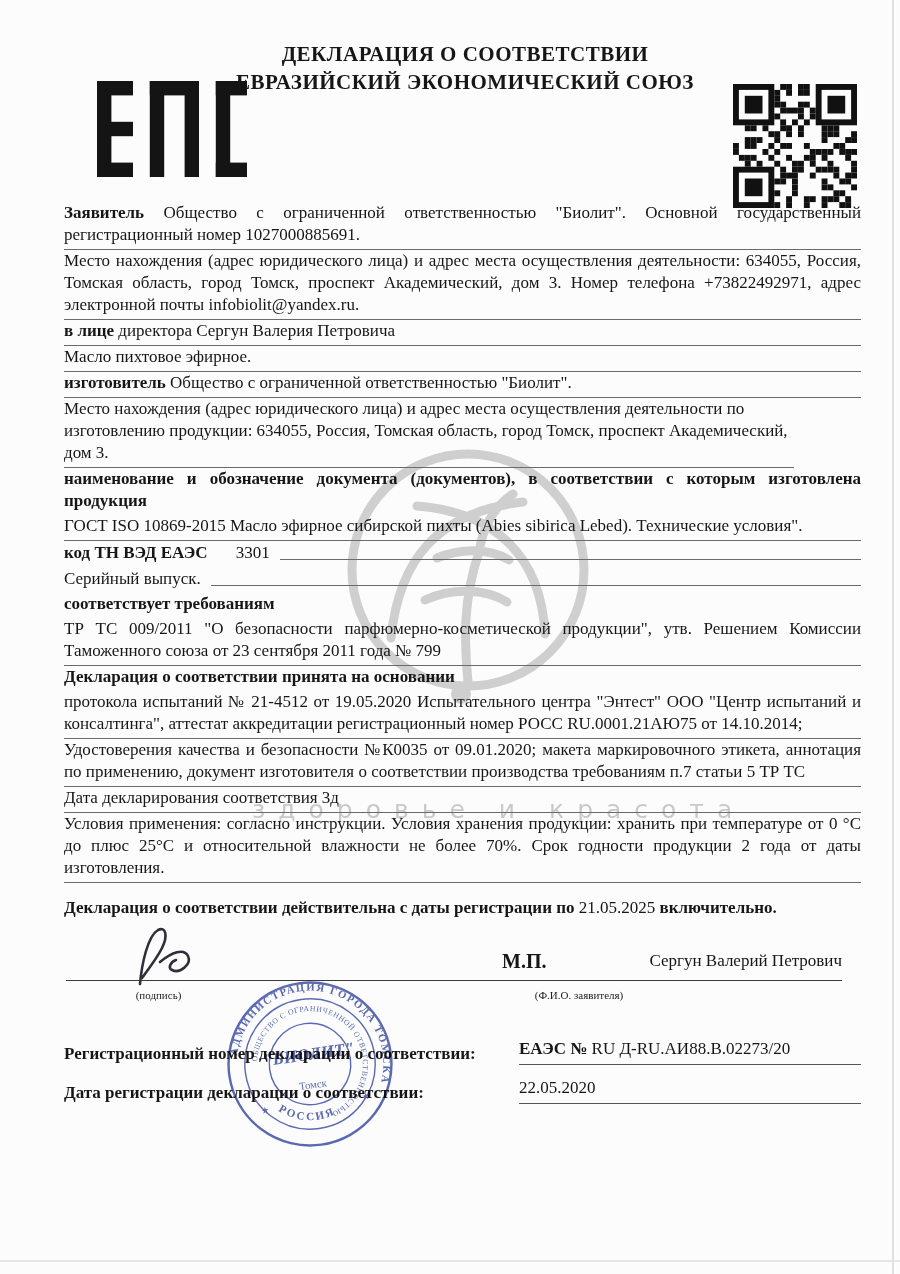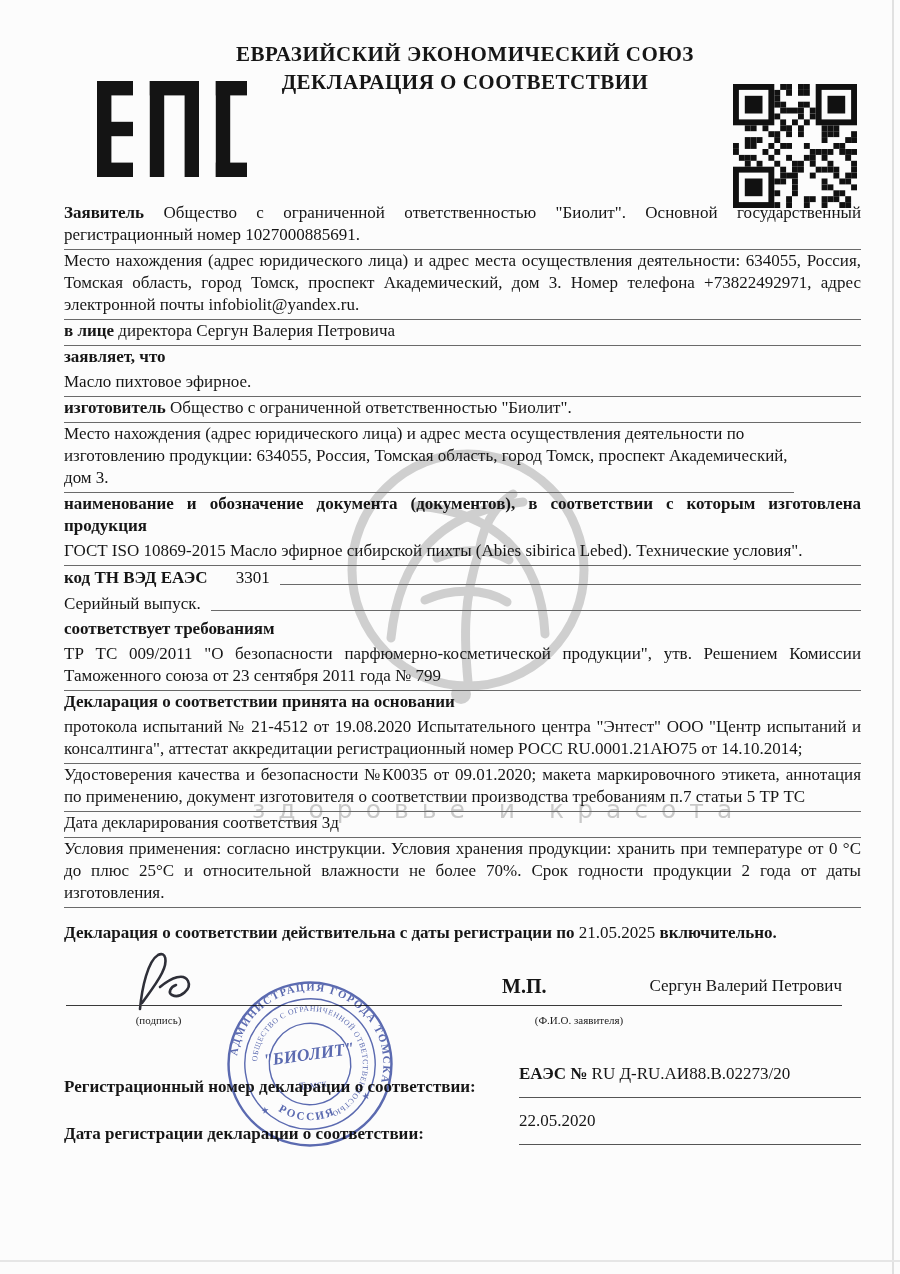--- a/index.html
+++ b/index.html
@@ -31,21 +31,21 @@
   
   .sigblock{position:relative; height:74px; margin-top:18px;}
   .autograph{position:absolute; left:58px; top:-18px;}
   .sline{position:absolute; border-bottom:1.5px solid #3a3a3a; height:0;}
   .scap{position:absolute; font-size:11px; text-align:center; color:#222;}
   .mp{position:absolute; left:438px; top:10px; font-weight:bold; font-size:20px;}
   .fio{position:absolute; left:348px; top:10px; width:430px; text-align:right; font-size:17px;}
   
   .regrow{display:flex; align-items:flex-end; margin-top:24px;}
   .regrow .lab{width:455px; font-weight:bold;}
-  .regrow .rv{flex:1; border-bottom:1px solid #555; padding-bottom:12px;}
+  .regrow .rv{flex:1; border-bottom:1px solid #555; padding-bottom:4px;}
   
   .wm-logo{position:absolute; left:333px; top:442px; z-index:1; opacity:.8;}
   .wm-brand{
     position:absolute; left:204px; top:676px; width:640px; z-index:1;
     font-family:"DejaVu Sans", sans-serif; font-weight:bold;
     font-size:104px; letter-spacing:6px; color:#9e9e9e; opacity:.55;
     white-space:nowrap;
   }
   .wm-tag{
     position:absolute; left:252px; top:795px; width:430px; z-index:1;
@@ -93,22 +93,22 @@
       <rect x="88" y="0" width="24" height="160"></rect>
       <rect x="146" y="0" width="24" height="160"></rect>
       <rect x="88" y="0" width="82" height="24"></rect>
       <rect x="198" y="0" width="24" height="160"></rect>
       <rect x="198" y="0" width="52" height="24"></rect>
       <rect x="198" y="136" width="52" height="24"></rect>
     </g>
   </svg>
 
   <div class="title">
+    <div>ДЕКЛАРАЦИЯ О СООТВЕТСТВИИ</div>
     <div>ЕВРАЗИЙСКИЙ ЭКОНОМИЧЕСКИЙ СОЮЗ</div>
-    <div>ДЕКЛАРАЦИЯ О СООТВЕТСТВИИ</div>
   </div>
 
   <svg class="qr" id="qr" width="124" height="124" viewBox="0 0 124 124">
       <rect x="47.2" y="0.0" width="5.9" height="5.9" fill="#111"></rect>
       <rect x="53.1" y="0.0" width="5.9" height="5.9" fill="#111"></rect>
       <rect x="65.0" y="0.0" width="5.9" height="5.9" fill="#111"></rect>
       <rect x="70.9" y="0.0" width="5.9" height="5.9" fill="#111"></rect>
       <rect x="41.3" y="5.9" width="5.9" height="5.9" fill="#111"></rect>
       <rect x="53.1" y="5.9" width="5.9" height="5.9" fill="#111"></rect>
       <rect x="65.0" y="5.9" width="5.9" height="5.9" fill="#111"></rect>
@@ -243,21 +243,20 @@
     </svg>
 
   <div class="col">
 
     <p class="just rule"><b class="b">Заявитель</b> <span>Общество с ограниченной ответственностью "Биолит". Основной государственный регистрационный номер 1027000885691.</span></p>
 
     <p class="just rule">Место нахождения (адрес юридического лица) и адрес места осуществления деятельности: 634055, Россия, Томская область, город Томск, проспект Академический, дом 3. Номер телефона +73822492971, адрес электронной почты infobiolit@yandex.ru.</p>
 
     <p class="rule"><b class="b">в лице</b> <span>директора Сергун Валерия Петровича</span></p>
 
-    <p class="b">заявляет, что</p>
 
     <p class="rule">Масло пихтовое эфирное.</p>
 
     <p class="rule"><b class="b">изготовитель</b> <span>Общество с ограниченной ответственностью "Биолит".</span></p>
 
     <p class="rule" style="width:730px;">Место нахождения (адрес юридического лица) и адрес места осуществления деятельности по изготовлению продукции: 634055, Россия, Томская область, город Томск, проспект Академический, дом 3.</p>
 
     <p class="just b">наименование и обозначение документа (документов), в соответствии с которым изготовлена продукция</p>
 
     <p class="just rule">ГОСТ ISO 10869-2015 Масло эфирное сибирской пихты (Abies sibirica Lebed). Технические условия".</p>
@@ -272,21 +271,21 @@
       <span>Серийный выпуск.</span>
       <span class="fl"></span>
     </div>
 
     <p class="b">соответствует требованиям</p>
 
     <p class="just rule">ТР ТС 009/2011  "О  безопасности  парфюмерно-косметической  продукции",  утв.  Решением Комиссии Таможенного союза от 23 сентября 2011 года № 799</p>
 
     <p class="b">Декларация о соответствии принята на основании</p>
 
-    <p class="just rule">протокола испытаний № 21-4512 от 19.08.2020 Испытательного центра "Энтест" ООО "Центр испытаний и консалтинга", аттестат аккредитации регистрационный номер РОСС RU.0001.21АЮ75 от 14.10.2014;</p>
+    <p class="just rule">протокола испытаний № 21-4512 от 19.05.2020 Испытательного центра "Энтест" ООО "Центр испытаний и консалтинга", аттестат аккредитации регистрационный номер РОСС RU.0001.21АЮ75 от 14.10.2014;</p>
 
     <p class="just rule">Удостоверения качества и безопасности №К0035 от 09.01.2020; макета маркировочного этикета, аннотация по применению, документ изготовителя о соответствии производства требованиям п.7 статьи 5 ТР ТС</p>
 
     <p class="rule">Дата декларирования соответствия 3д</p>
 
 
     <p class="just rule">Условия применения: согласно инструкции. Условия хранения продукции: хранить при температуре от 0 °С до плюс 25°С и относительной влажности не более 70%. Срок годности продукции 2 года от даты изготовления.</p>
 
     <p style="margin-top:14px;"><b class="b">Декларация о соответствии действительна с даты регистрации по</b> <span>21.05.2025</span> <b class="b">включительно.</b></p>
 

